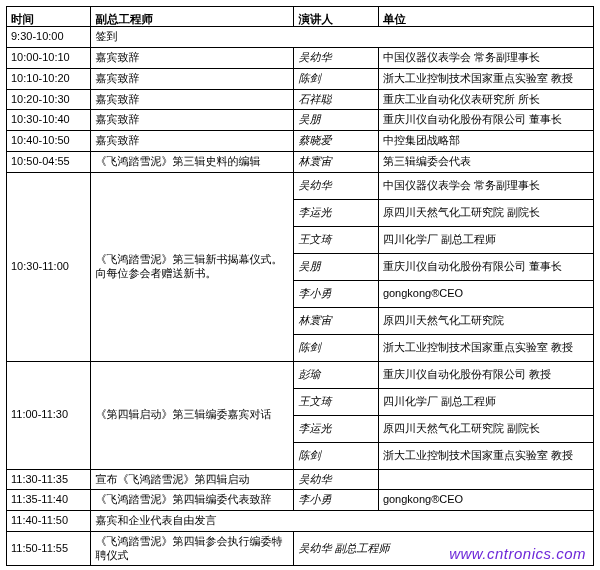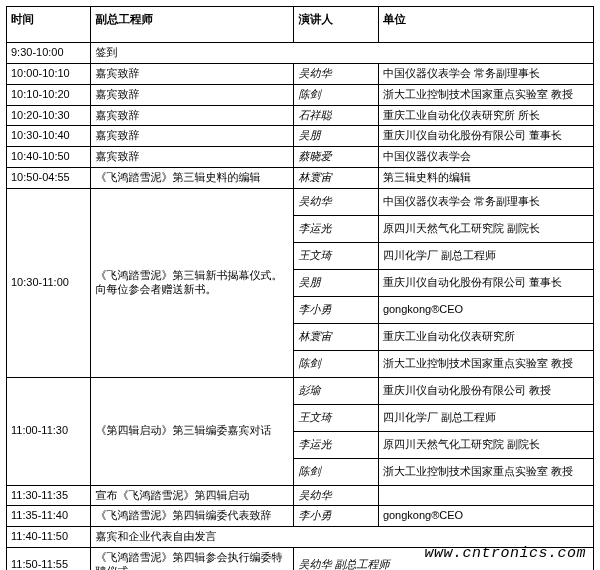--- a/index.html
+++ b/index.html
@@ -34,44 +34,44 @@
     vertical-align: middle;
     font-weight: normal;
     text-align: left;
     word-break: break-all;
     background: #ffffff;
   }
   table.agenda th {
     font-weight: bold;
     font-size: 11.5px;
     padding-top: 5px;
-    padding-bottom: 16px;
+    padding-bottom: 0;
   }
   .col-time { width: 84px; }
   .col-topic { width: 202px; }
   .col-speaker { width: 84px; }
   .col-org { width: 214px; }
 
   td.time-cell { text-align: left; }
   td.topic-cell { text-align: left; }
   td.speaker-cell { text-align: left; font-style: italic; }
   td.org-cell { text-align: left; }
 
   td.center-v { vertical-align: middle; }
 
   .row-tall td { height: 20px; }
 
   .watermark {
     position: absolute;
     right: 14px;
     bottom: 8px;
-    font-family: Liberation Mono, monospace;
+    font-family: Liberation Sans, sans-serif;
     font-size: 15px;
     font-style: italic;
-    color: #000000;
+    color: #6d28d9;
     letter-spacing: 0.5px;
     pointer-events: none;
   }
   .signin-cell {
     text-align: center;
   }
 </style>
 </head>
 <body>
 
@@ -123,28 +123,28 @@
         <td class="time-cell">10:30-10:40</td>
         <td class="topic-cell">嘉宾致辞</td>
         <td class="speaker-cell">吴朋</td>
         <td class="org-cell">重庆川仪自动化股份有限公司  董事长</td>
       </tr>
 
       <tr>
         <td class="time-cell">10:40-10:50</td>
         <td class="topic-cell">嘉宾致辞</td>
         <td class="speaker-cell">蔡晓爱</td>
-        <td class="org-cell">中国仪器仪表学会</td>
+        <td class="org-cell">中控集团战略部</td>
       </tr>
 
       <tr>
         <td class="time-cell">10:50-04:55</td>
         <td class="topic-cell">《飞鸿踏雪泥》第三辑史料的编辑</td>
         <td class="speaker-cell">林寰宙</td>
-        <td class="org-cell">第三辑史料的编辑</td>
+        <td class="org-cell">第三辑编委会代表</td>
       </tr>
 
       <tr class="row-tall">
         <td class="time-cell center-v" rowspan="7">10:30-11:00</td>
         <td class="topic-cell center-v" rowspan="7">《飞鸿踏雪泥》第三辑新书揭幕仪式。向每位参会者赠送新书。</td>
         <td class="speaker-cell">吴幼华</td>
         <td class="org-cell">中国仪器仪表学会  常务副理事长</td>
       </tr>
       <tr class="row-tall">
         <td class="speaker-cell">李运光</td>
@@ -157,21 +157,21 @@
       <tr class="row-tall">
         <td class="speaker-cell">吴朋</td>
         <td class="org-cell">重庆川仪自动化股份有限公司  董事长</td>
       </tr>
       <tr class="row-tall">
         <td class="speaker-cell">李小勇</td>
         <td class="org-cell">gongkong®CEO</td>
       </tr>
       <tr class="row-tall">
         <td class="speaker-cell">林寰宙</td>
-        <td class="org-cell">重庆工业自动化仪表研究所</td>
+        <td class="org-cell">原四川天然气化工研究院</td>
       </tr>
       <tr class="row-tall">
         <td class="speaker-cell">陈剑</td>
         <td class="org-cell">浙大工业控制技术国家重点实验室  教授</td>
       </tr>
 
       <tr class="row-tall">
         <td class="time-cell center-v" rowspan="4">11:00-11:30</td>
         <td class="topic-cell center-v" rowspan="4">《第四辑启动》第三辑编委嘉宾对话</td>
         <td class="speaker-cell">彭瑜</td>

